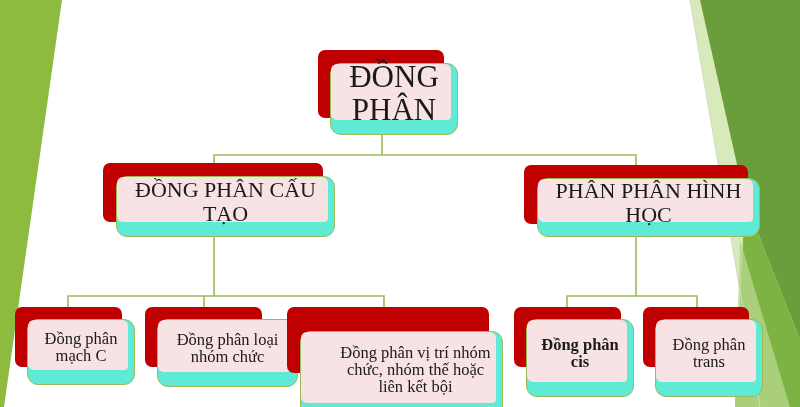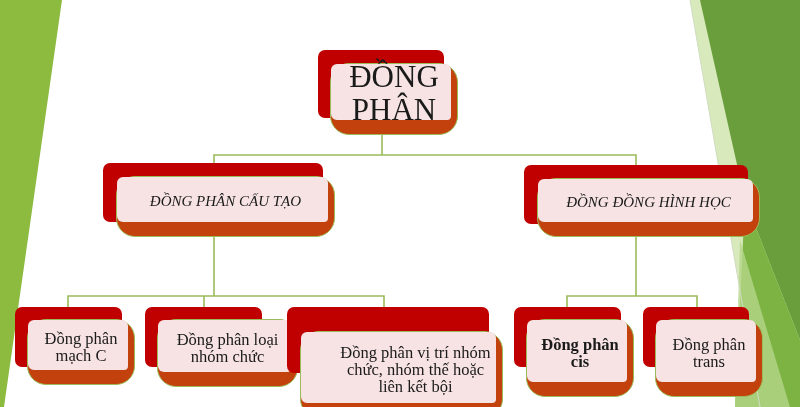--- a/index.html
+++ b/index.html
@@ -8,35 +8,35 @@
       background: #ffffff;
       font-family: "Liberation Serif", "DejaVu Serif", serif;
     }
     .bg { position: absolute; inset: 0; }
     .connectors { position: absolute; inset: 0; }
     .node { position: absolute; }
     .node .back {
       position: absolute; background: #c00000; border-radius: 7px;
     }
     .node .front {
-      position: absolute; border: 1.5px solid #9bbb59; border-radius: 19px;
-      background: #c2410c; box-sizing: border-box;
+      position: absolute; border: 1.5px solid #9bbb59; border-radius: 11px;
+      background: #5eead4; box-sizing: border-box;
       display: flex; align-items: center; justify-content: center;
       text-align: center; color: #1a1a1a;
     }
     .node .front .fill {
       position: absolute; left: 0; top: 0; right: 6px; bottom: 14px;
       background: #f7e3e3; border-radius: 6px 6px 4px 6px;
     }
     .node .front .label {
       position: relative; z-index: 1; line-height: 1.05;
       padding: 0 4px; margin-bottom: 10px;
     }
     .root .label { font-size: 31px; line-height: 1.08; }
-    .l2 .label { font-size: 15px; font-style: italic; }
+    .l2 .label { font-size: 22px; }
     .l3 .label { font-size: 16.5px; line-height: 1.08; }
   </style>
 </head>
 <body>
 
 <svg class="bg" width="800" height="407" viewBox="0 0 800 407">
 
   <polygon points="0,0 62,0 4,407 0,407" fill="#8dbb40"></polygon>
 
   <polygon points="690,0 800,0 800,407 760,407" fill="#c8e0a0" opacity="0.7"></polygon>
@@ -74,21 +74,21 @@
   <div class="front" style="left:13px; top:13px; width:219px; height:61px;">
     <div class="fill"></div>
     <div class="label">ĐỒNG PHÂN CẤU TẠO</div>
   </div>
 </div>
 
 <div class="node l2" style="left:524px; top:165px;">
   <div class="back" style="left:0; top:0; width:224px; height:59px;"></div>
   <div class="front" style="left:13px; top:13px; width:223px; height:59px;">
     <div class="fill"></div>
-    <div class="label">ĐỒNG ĐỒNG HÌNH HỌC</div>
+    <div class="label">PHÂN PHÂN HÌNH HỌC</div>
   </div>
 </div>
 
 <div class="node l3" style="left:15px; top:307px;">
   <div class="back" style="left:0; top:0; width:107px; height:60px;"></div>
   <div class="front" style="left:12px; top:12px; width:108px; height:66px;justify-content:flex-end;">
     <div class="fill"></div>
     <div class="label">Đồng phân mạch C</div>
   </div>
 </div>

